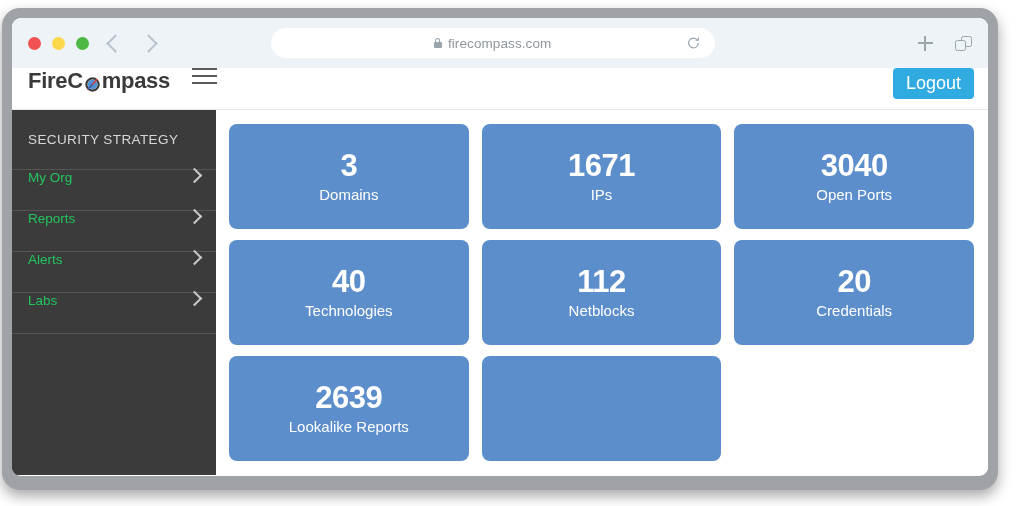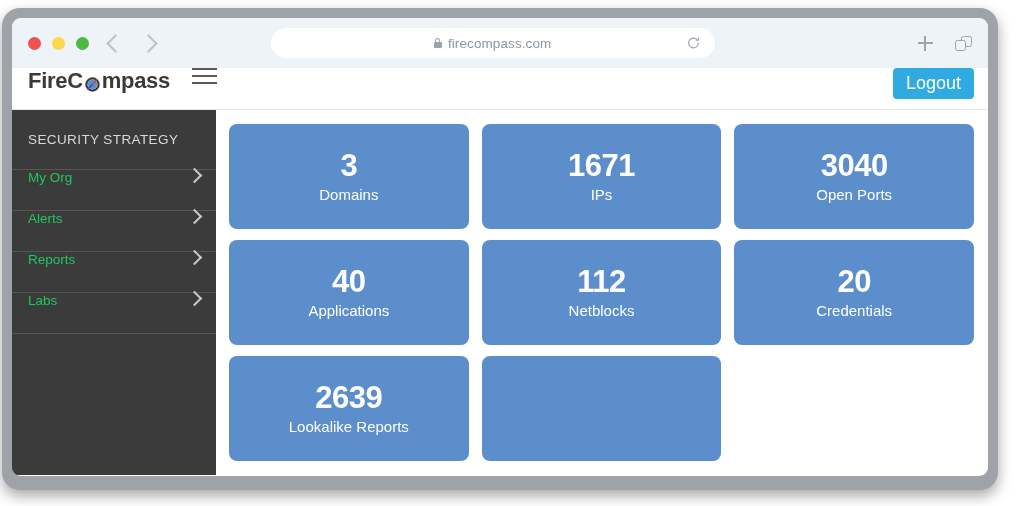--- a/index.html
+++ b/index.html
@@ -358,25 +358,25 @@
     <div class="app-body">
 
       <div class="sidebar">
         <div class="sidebar-title">SECURITY STRATEGY</div>
 
         <div class="sidebar-item">
           <span class="label">My Org</span>
           <span class="chev-r"></span>
         </div>
         <div class="sidebar-item">
+          <span class="label">Reports</span>
+          <span class="chev-r"></span>
+        </div>
+        <div class="sidebar-item">
           <span class="label">Alerts</span>
-          <span class="chev-r"></span>
-        </div>
-        <div class="sidebar-item">
-          <span class="label">Reports</span>
           <span class="chev-r"></span>
         </div>
         <div class="sidebar-item">
           <span class="label">Labs</span>
           <span class="chev-r"></span>
         </div>
 
         <div class="sidebar-filler"></div>
       </div>
 
@@ -394,21 +394,21 @@
             <div class="stat-label">IPs</div>
           </div>
 
           <div class="stat-card">
             <div class="stat-value">3040</div>
             <div class="stat-label">Open Ports</div>
           </div>
 
           <div class="stat-card">
             <div class="stat-value">40</div>
-            <div class="stat-label">Applications</div>
+            <div class="stat-label">Technologies</div>
           </div>
 
           <div class="stat-card">
             <div class="stat-value">112</div>
             <div class="stat-label">Netblocks</div>
           </div>
 
           <div class="stat-card">
             <div class="stat-value">20</div>
             <div class="stat-label">Credentials</div>

